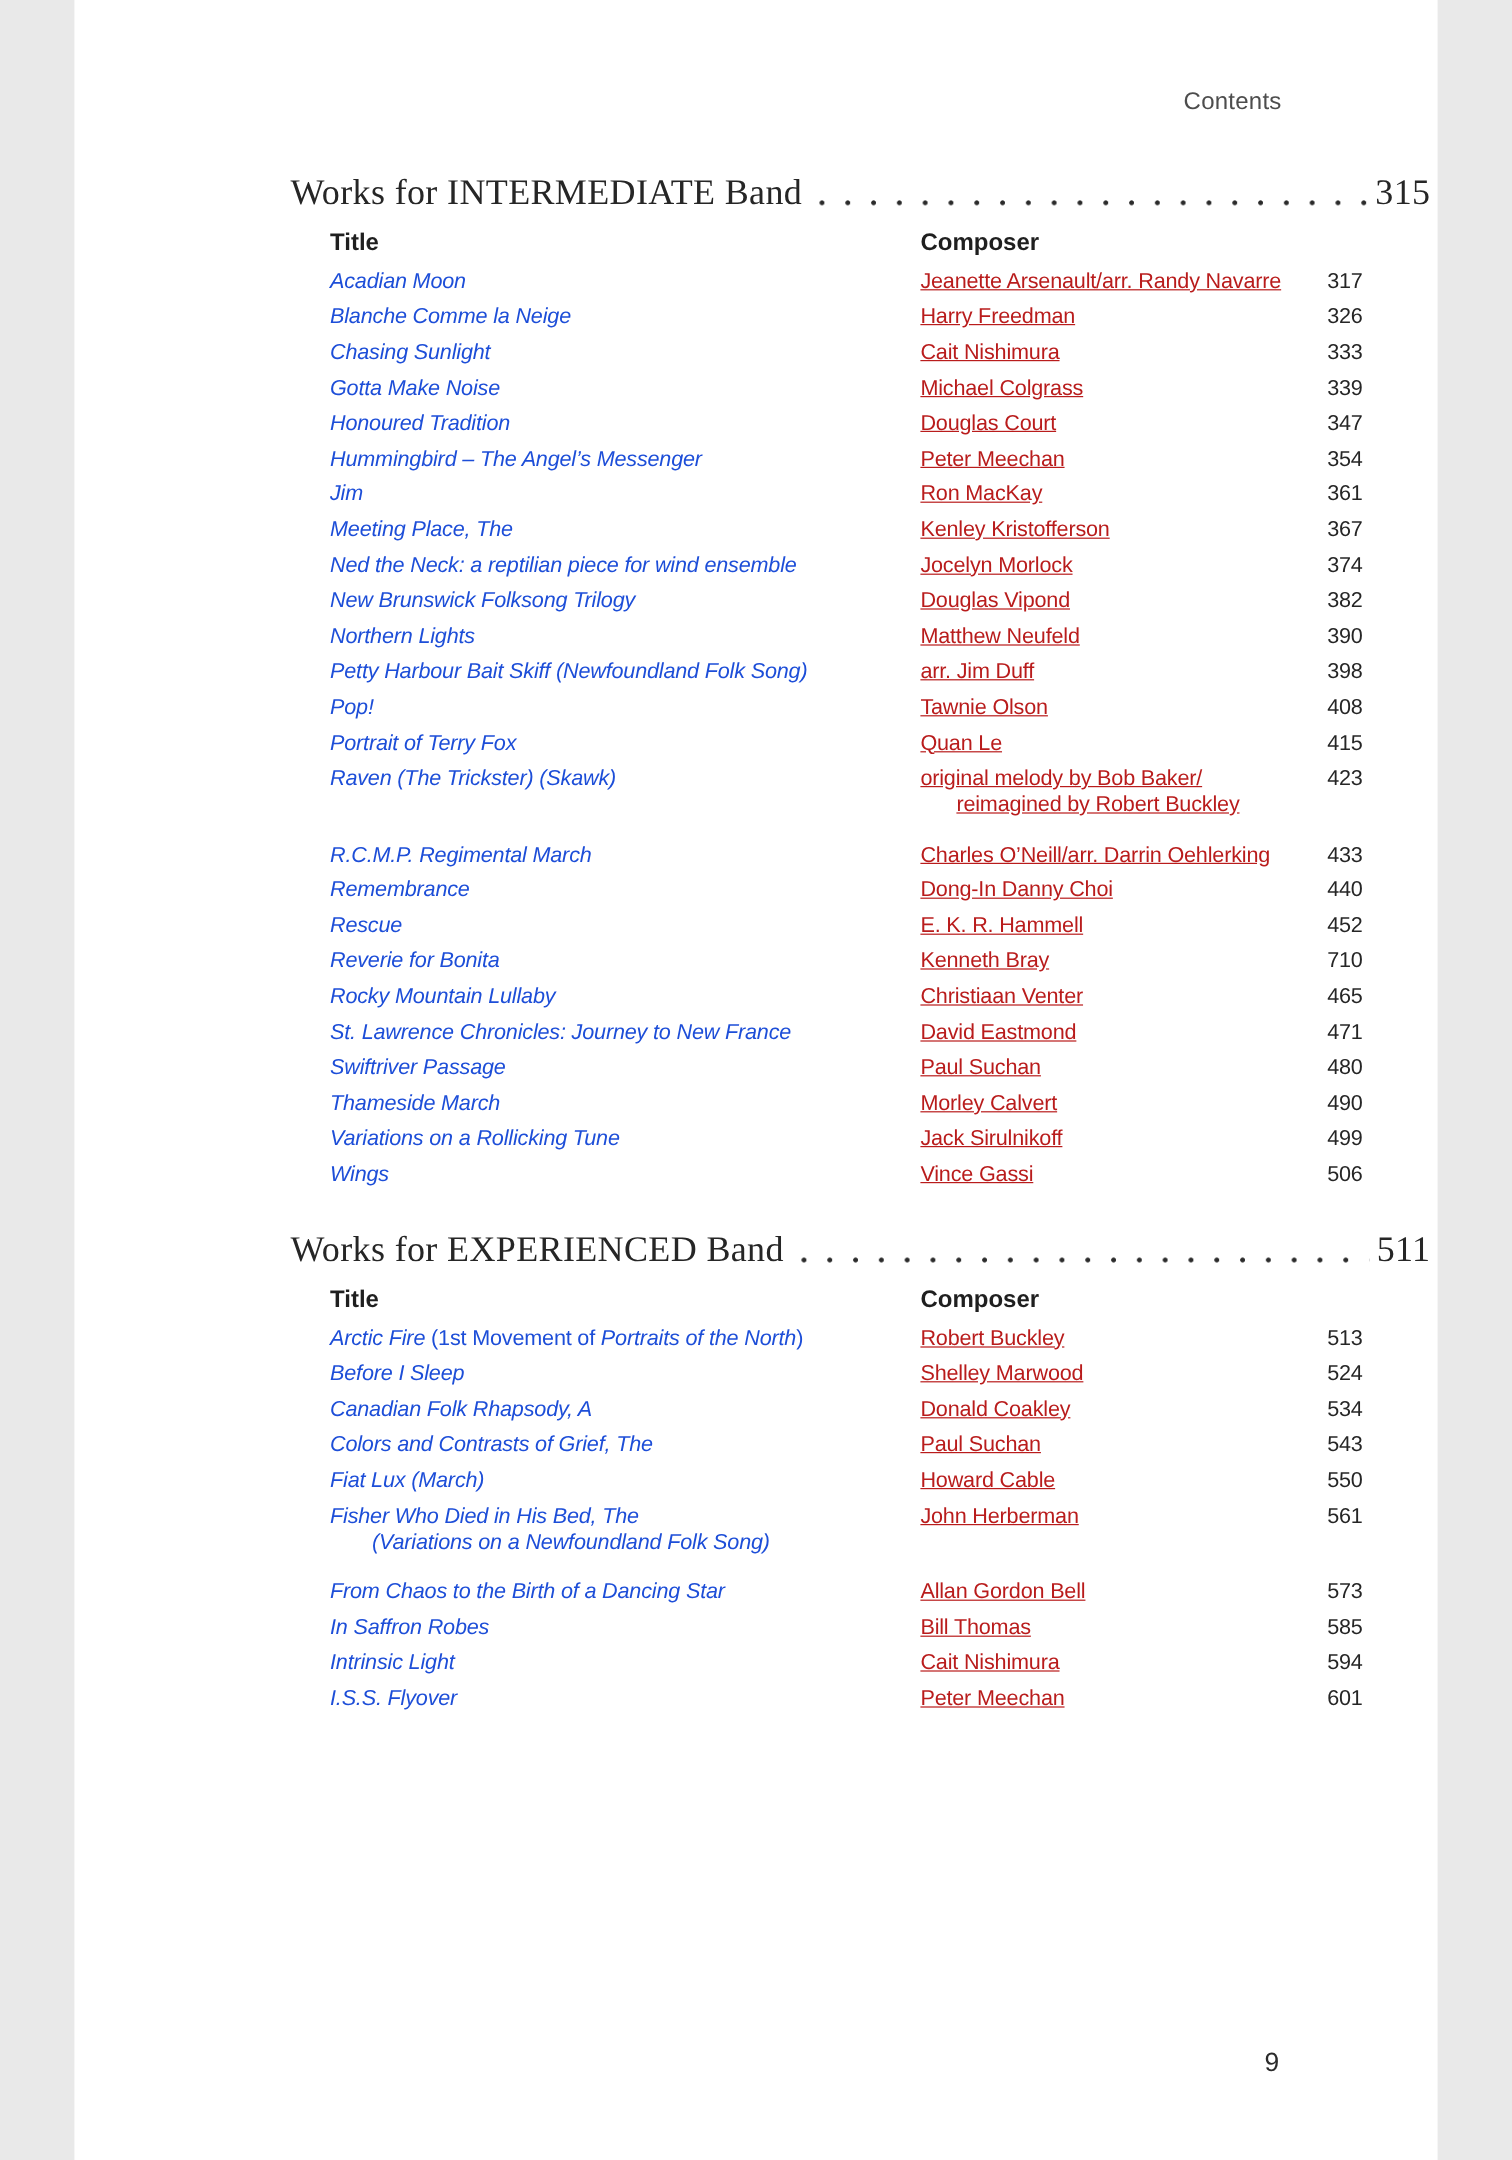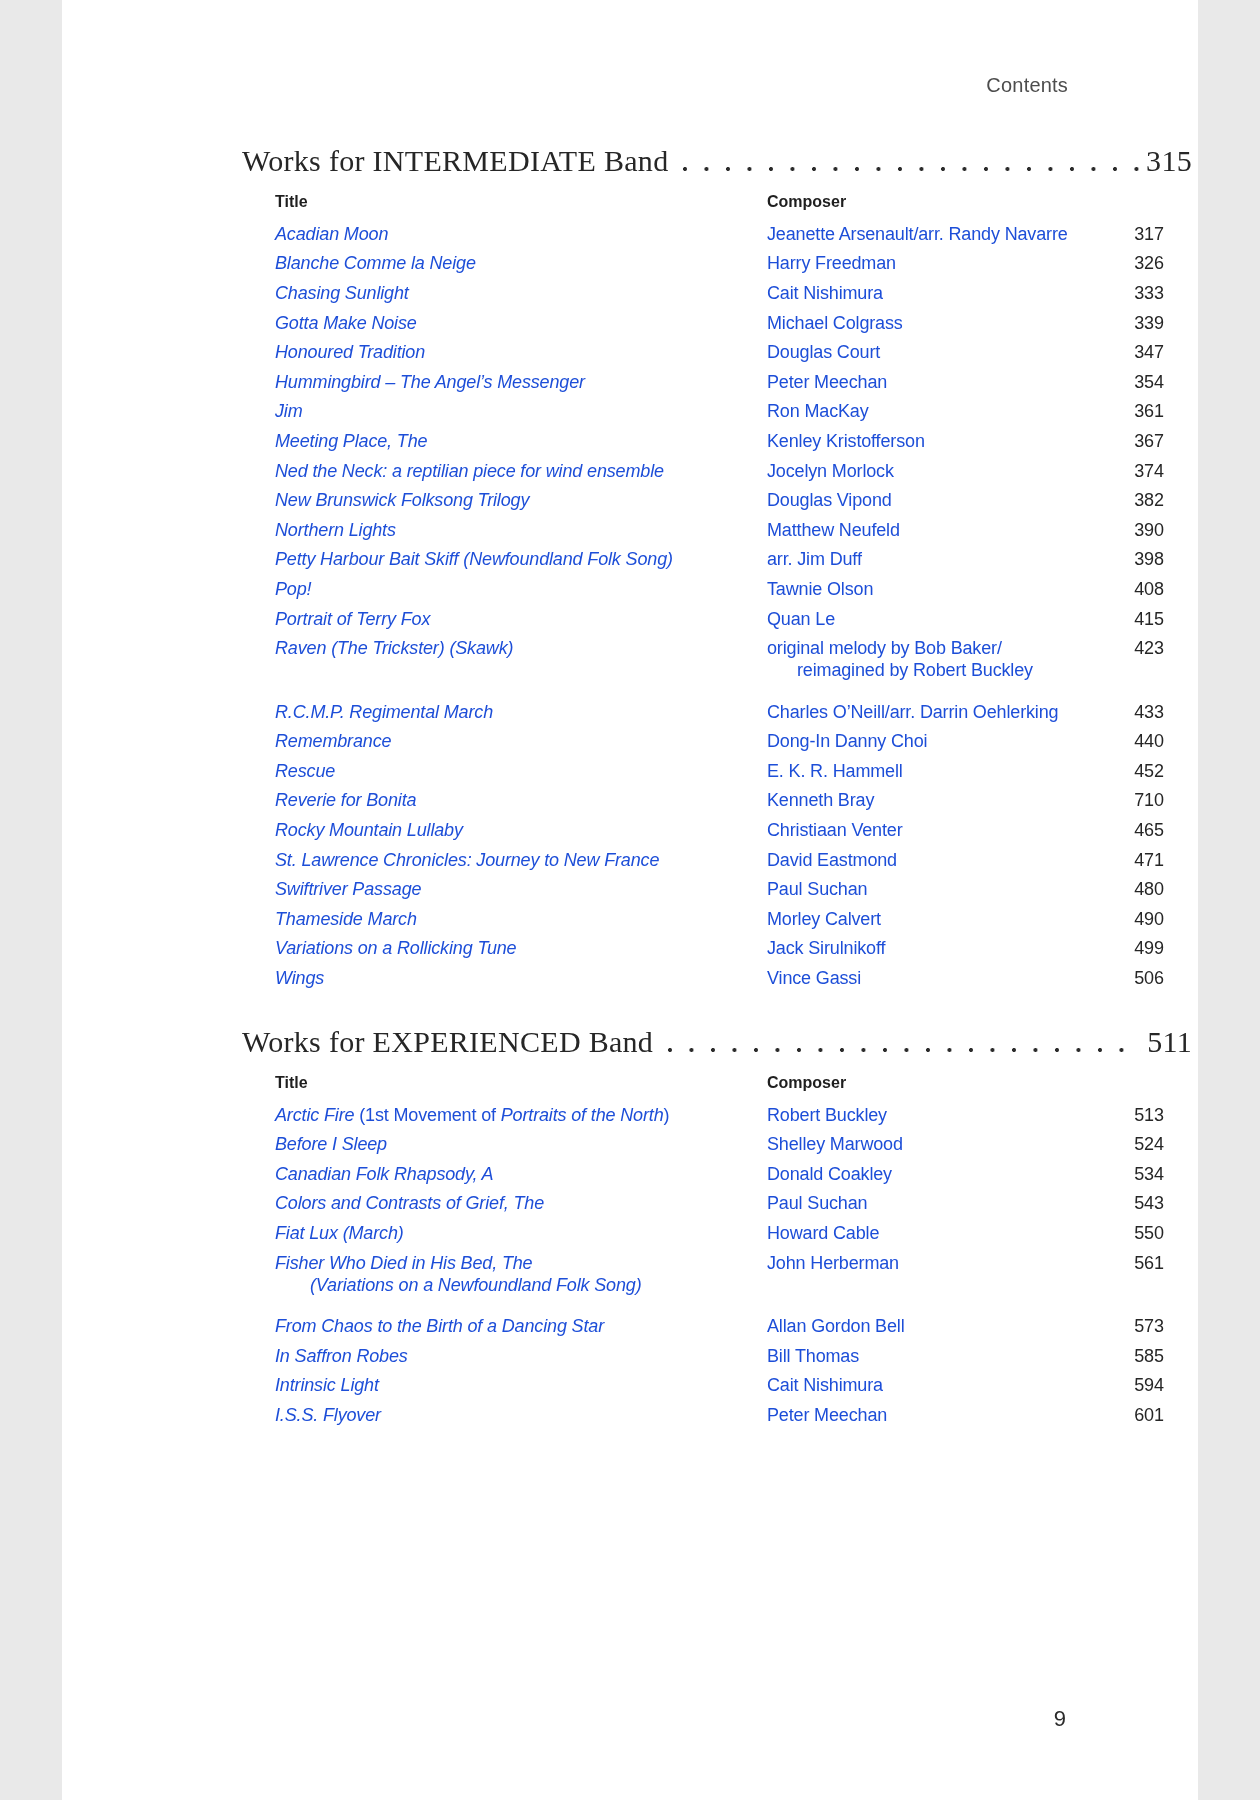--- a/index.html
+++ b/index.html
@@ -53,41 +53,41 @@
     background-image: radial-gradient(circle at 3px 3px, #2b2b2b 1.7px, transparent 2.3px);
     background-size: 21.5px 6px;
     background-repeat: repeat-x;
     background-position: left bottom;
   }
   .heading-page { white-space: nowrap; }
   .toc-cols {
     display: grid;
     grid-template-columns: 492px 1fr 86px;
     margin: 12px 0 5px 33px;
-    font-size: 16px;
+    font-size: 20px;
     line-height: 24px;
     font-weight: bold;
     color: #1f1f1f;
   }
   .toc-table { margin-left: 33px; }
   .toc-row {
     display: grid;
     grid-template-columns: 492px 1fr 86px;
     padding: 3.8px 0;
     font-size: 18px;
     line-height: 22px;
     letter-spacing: -0.15px;
   }
   .toc-row.gap-after { margin-bottom: 12px; }
   .cell-title { color: #1d4ed8; font-style: italic; padding-right: 16px; }
   .cell-title .seg-regular { font-style: normal; text-align: center; }
   .cell-title .title-line2 { display: block; padding-left: 35px; }
-  .cell-composer { color: #1d4ed8; padding-right: 8px; }
+  .cell-composer { color: #b91c1c; padding-right: 8px; text-decoration: underline; }
   .cell-composer .composer-line2 { display: block; padding-left: 30px; }
-  .cell-page { color: #262626; text-align: center; }
+  .cell-page { color: #262626; text-align: left; }
 </style>
 </head>
 <body>
 
 <div class="page">
   <div class="contents-label">Contents</div>
 
   <main class="toc" id="toc-host">
       <section class="toc-section">
         <div class="toc-heading">

